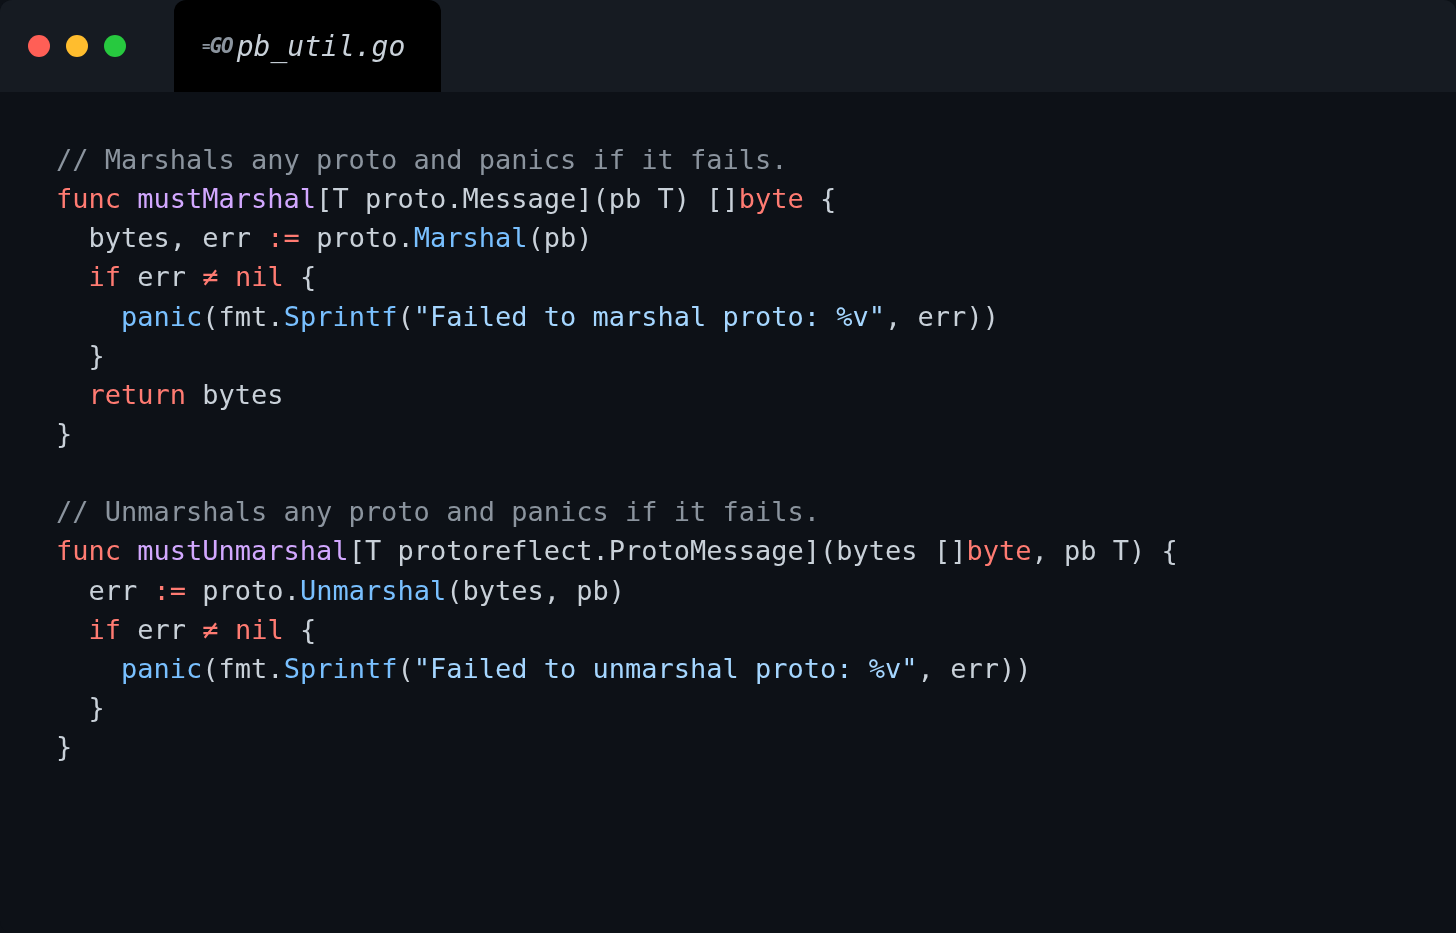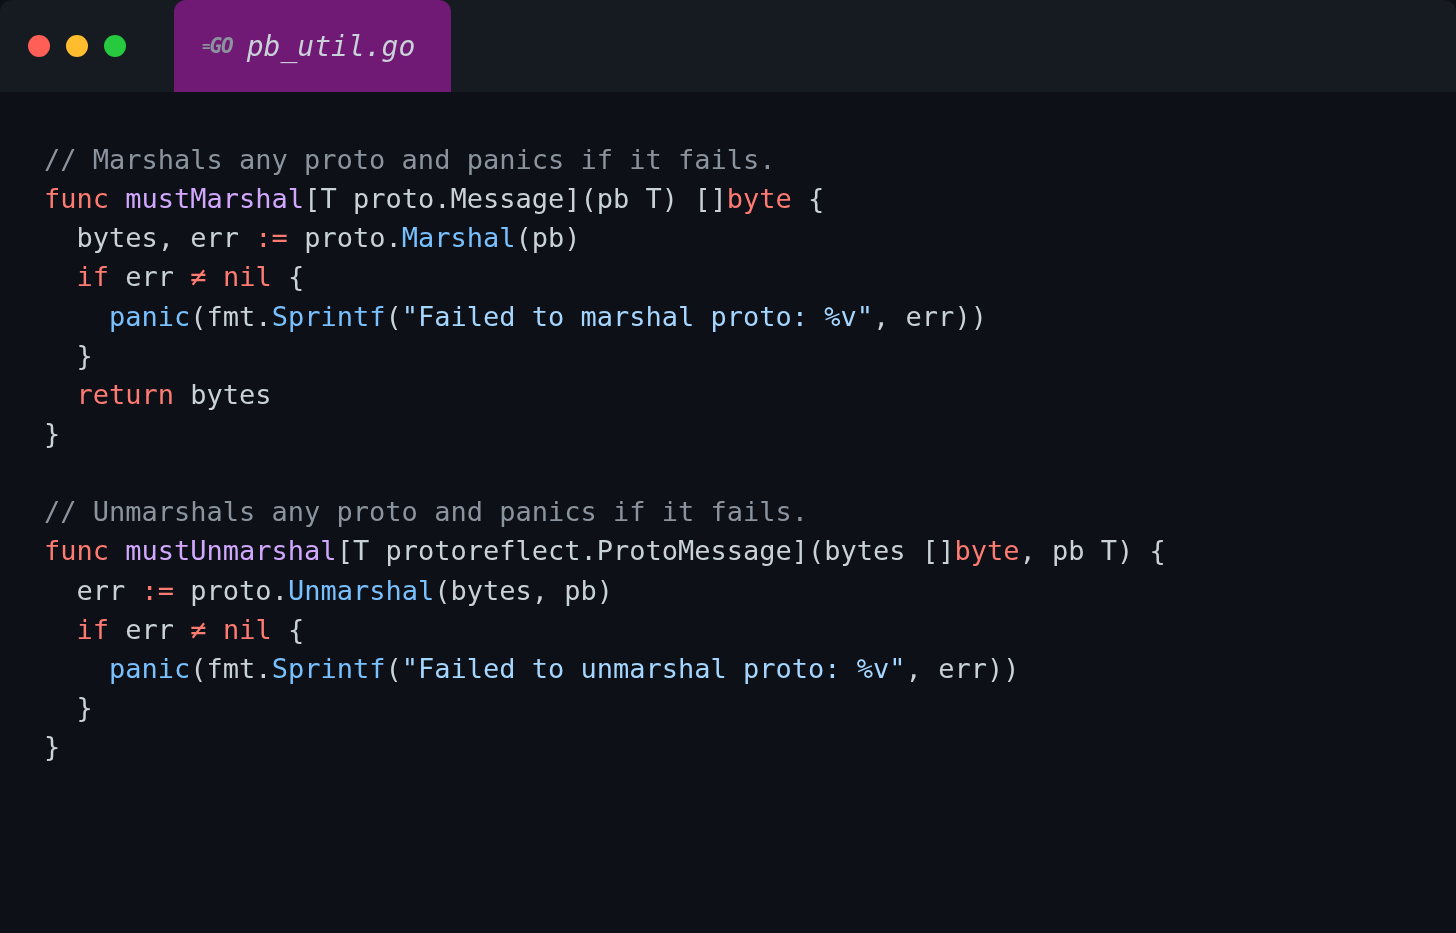--- a/index.html
+++ b/index.html
@@ -37,26 +37,26 @@
     width: 22px;
     height: 22px;
     border-radius: 50%;
   }
   .light.red { background: #ff5f56; }
   .light.yellow { background: #ffbd2e; }
   .light.green { background: #27c93f; }
   .tab {
     margin-left: 48px;
     height: 92px;
-    background: #701a75;
+    background: #000000;
     display: flex;
     align-items: center;
     padding: 0 36px 0 28px;
     border-radius: 12px 12px 0 0;
-    gap: 14px;
+    gap: 4px;
     align-self: flex-end;
   }
   .go-icon {
     display: flex;
     align-items: center;
     font-weight: 800;
     font-size: 21px;
     color: #8b949e;
     letter-spacing: -1px;
     font-style: italic;
@@ -69,20 +69,21 @@
     font-style: normal;
   }
   .filename {
     color: #c9d1d9;
     font-size: 28px;
     font-weight: 400;
     font-style: italic;
   }
   .editor {
     padding: 48px 44px;
+    margin-left: 12px;
   }
   .code {
     font-size: 27px;
     line-height: 1.45;
     white-space: pre;
     color: #c9d1d9;
   }
   .comment { color: #8b949e; }
   .keyword { color: #ff7b72; }
   .type { color: #ff7b72; }

